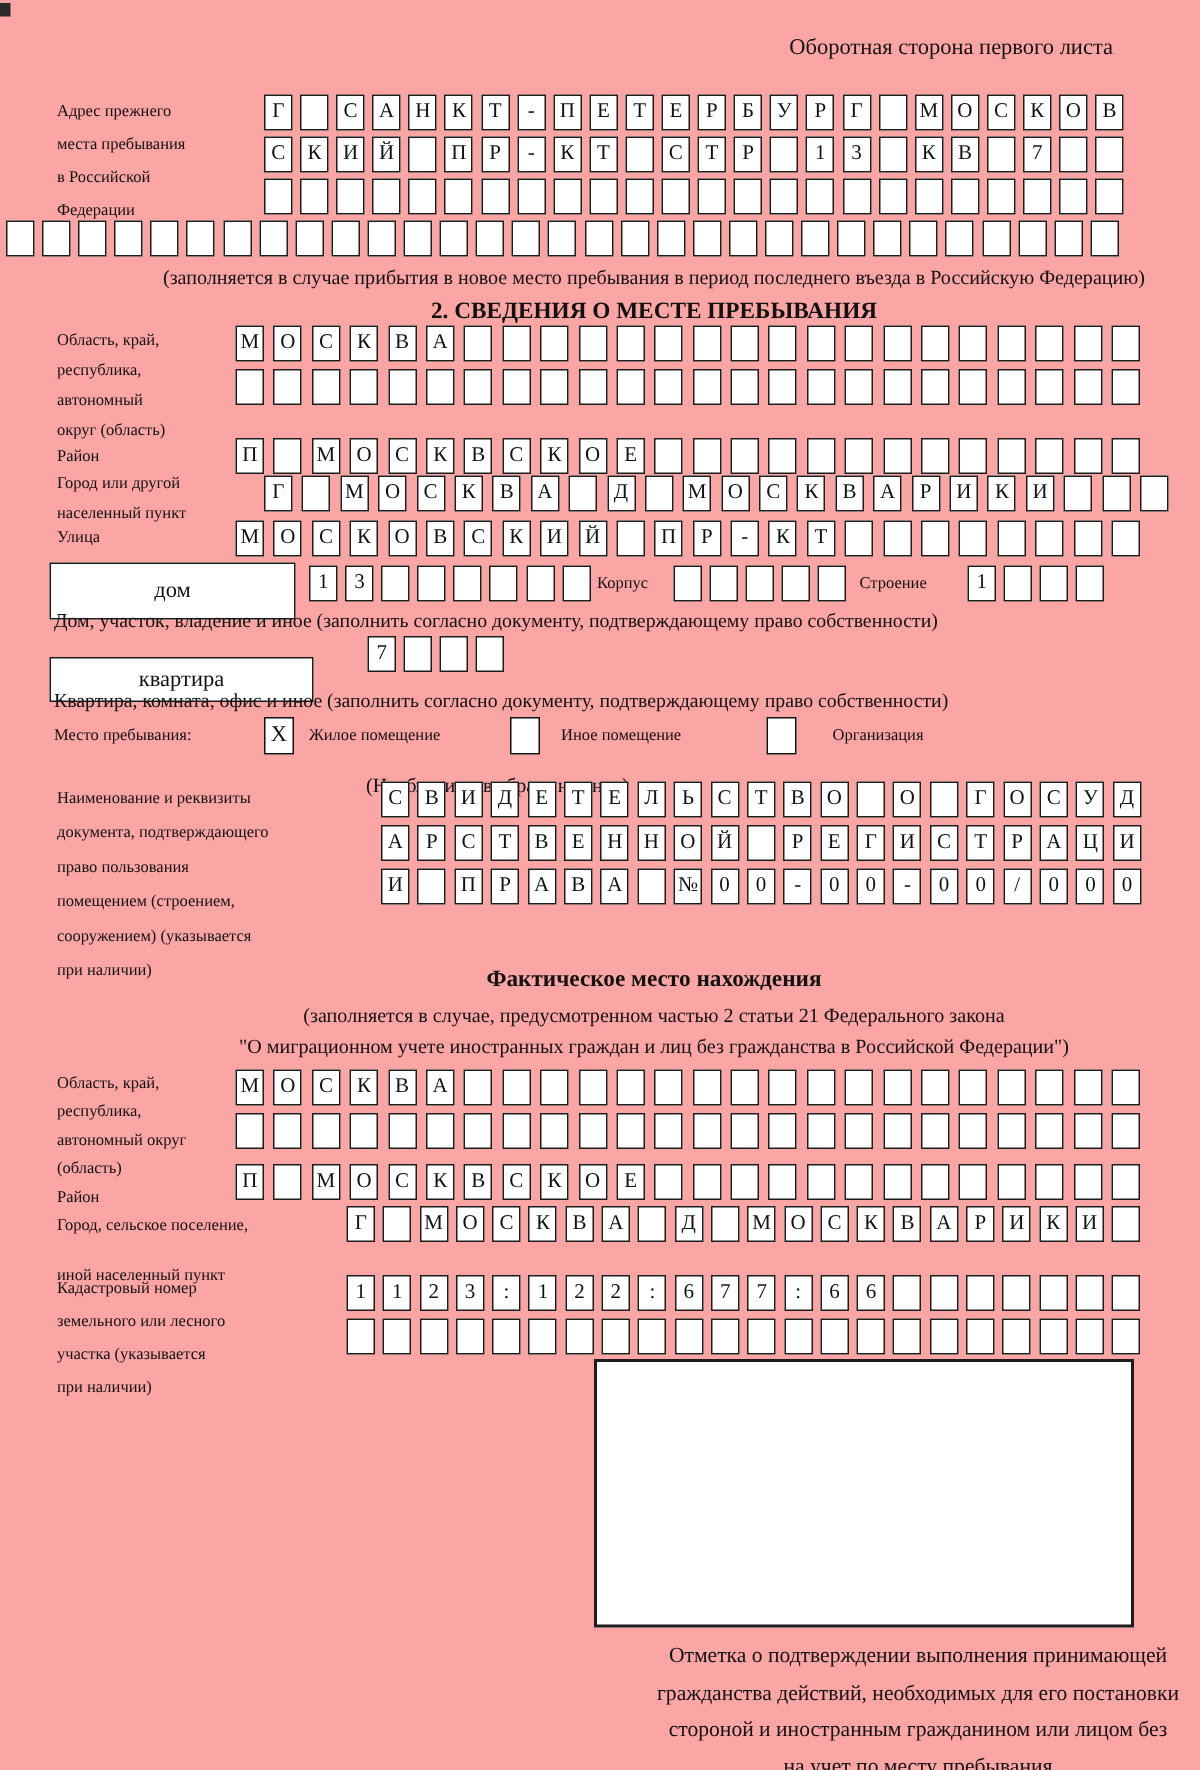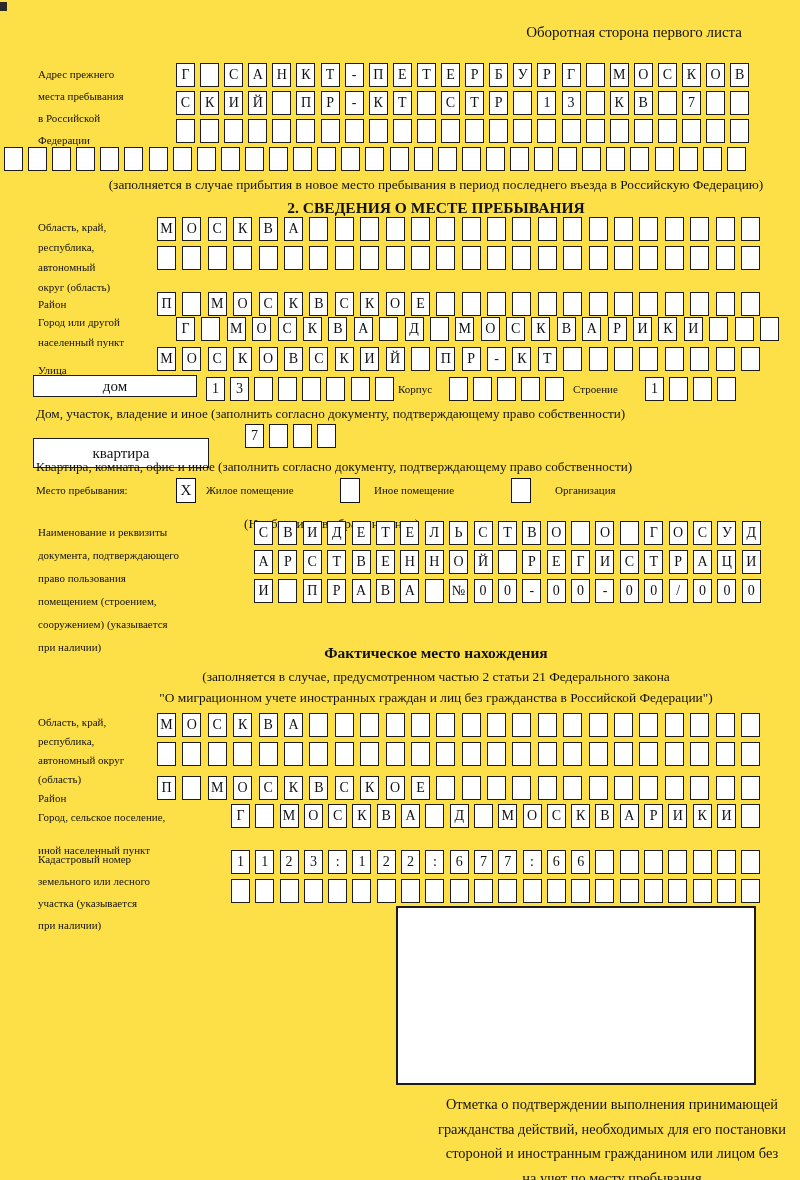--- a/index.html
+++ b/index.html
@@ -1,17 +1,17 @@
 <!DOCTYPE html>
 <html><head>
 <meta charset="utf-8">
 <style>
   html,body{margin:0;padding:0;background:#ffffff;}
   .page{
-    position:relative;width:800px;height:1180px;background:#fde047;
+    position:relative;width:800px;height:1180px;background:#fca5a5;
     font-family:"Liberation Serif","DejaVu Serif",serif;color:#111;overflow:hidden;
   }
   .abs{position:absolute;white-space:nowrap;}
   .lbl{font-size:11px;line-height:17px;}
   .cap{font-size:13.2px;}
   .note{font-size:13.4px;}
   .ttl{font-size:15.5px;font-weight:bold;}
   .hdr{font-size:15px;}
   .cellrow{position:absolute;display:flex;}
   .ga{gap:5.1px}.gb{gap:6.4px}.gc{gap:5.4px}.gd{gap:5.3px}
@@ -269,21 +269,21 @@
       <div class="cell">А</div>
       <div class="cell">Р</div>
       <div class="cell">И</div>
       <div class="cell">К</div>
       <div class="cell">И</div>
       <div class="cell"></div>
       <div class="cell"></div>
       <div class="cell"></div>
     </div>
 
-  <div class="abs lbl" style="left:38px;top:362px;">Улица</div>
+  <div class="abs lbl" style="left:38px;top:350px;">Улица</div>
   <div class="cellrow gb" style="left:157px;top:347px;">
       <div class="cell">М</div>
       <div class="cell">О</div>
       <div class="cell">С</div>
       <div class="cell">К</div>
       <div class="cell">О</div>
       <div class="cell">В</div>
       <div class="cell">С</div>
       <div class="cell">К</div>
       <div class="cell">И</div>
@@ -297,21 +297,21 @@
       <div class="cell"></div>
       <div class="cell"></div>
       <div class="cell"></div>
       <div class="cell"></div>
       <div class="cell"></div>
       <div class="cell"></div>
       <div class="cell"></div>
       <div class="cell"></div>
     </div>
 
-  <div class="bigbox" style="left:33px;top:375px;width:164px;height:22px;">дом</div>
+  <div class="bigbox" style="left:33px;top:375px;width:164px;height:38px;">дом</div>
   <div class="cellrow ga" style="left:206px;top:377px;">
       <div class="cell">1</div>
       <div class="cell">3</div>
       <div class="cell"></div>
       <div class="cell"></div>
       <div class="cell"></div>
       <div class="cell"></div>
       <div class="cell"></div>
       <div class="cell"></div>
     </div>

